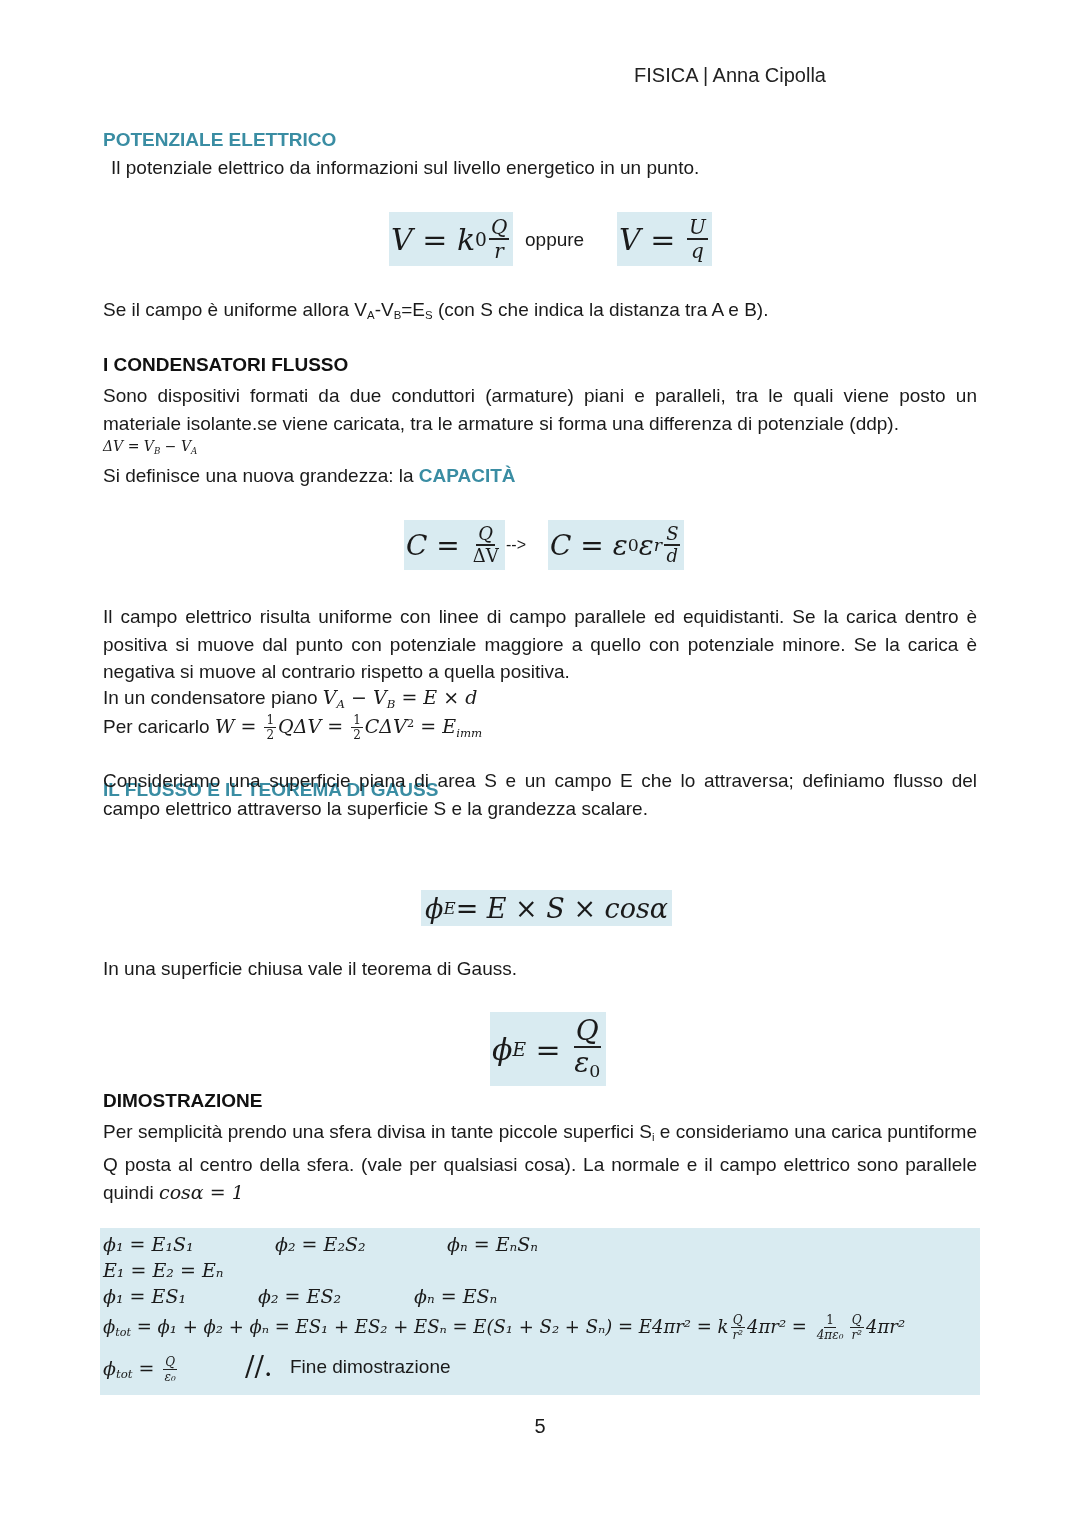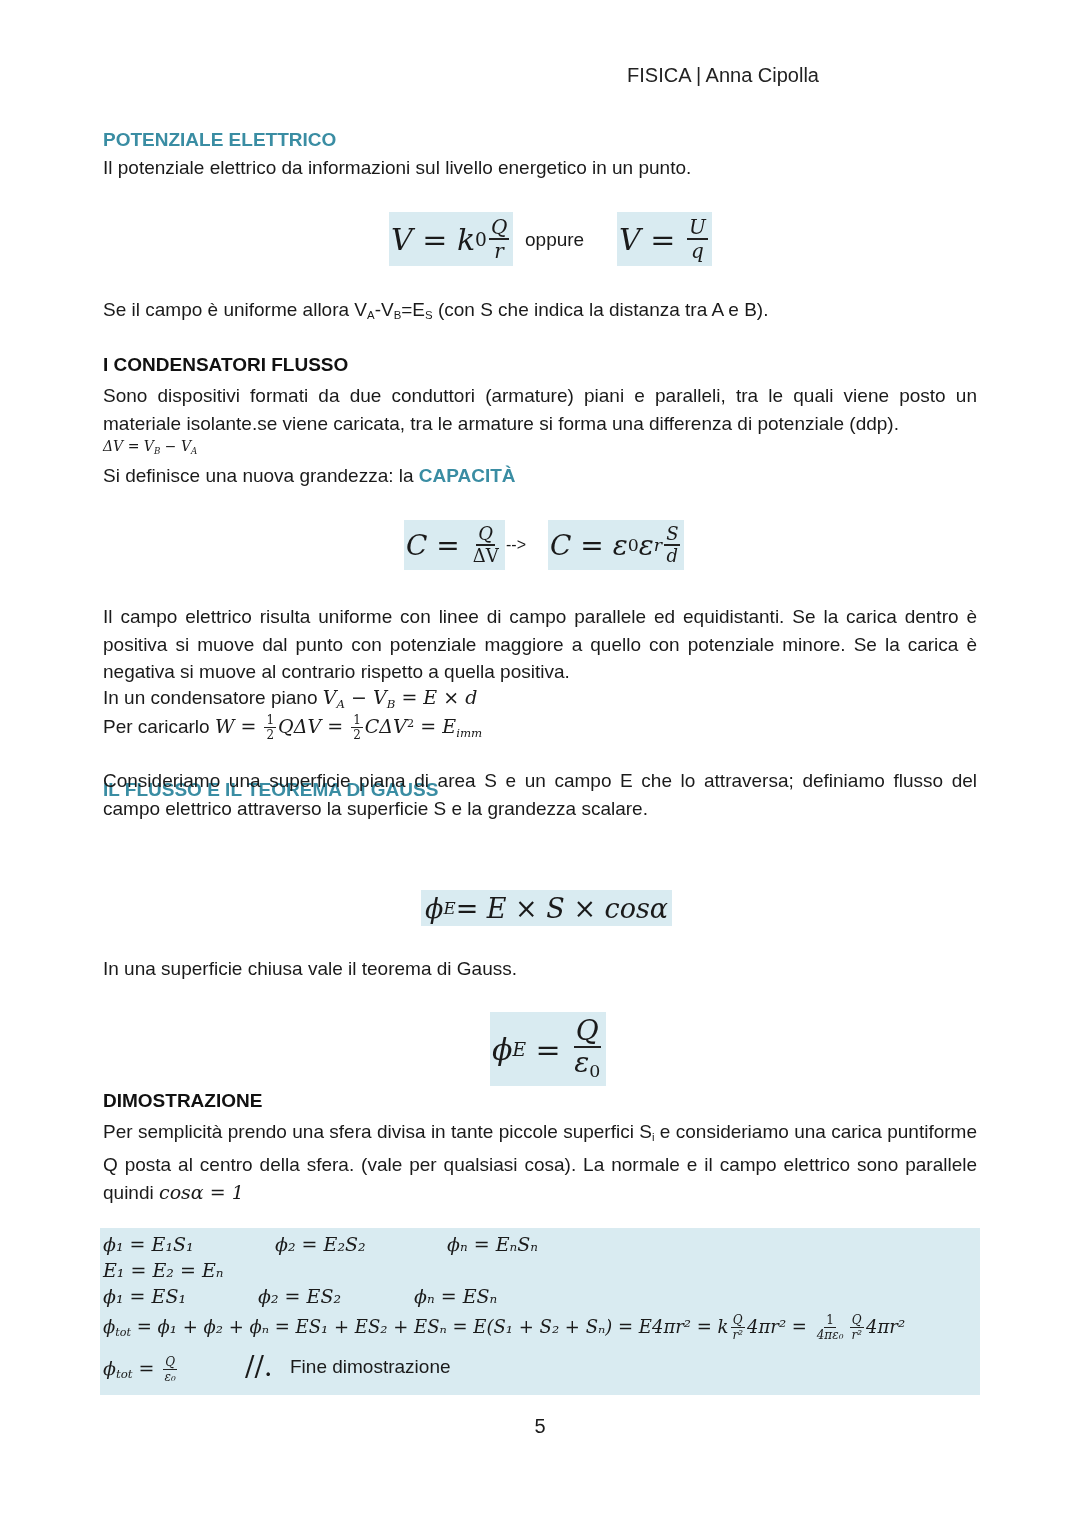--- a/index.html
+++ b/index.html
@@ -1,21 +1,21 @@
 <!DOCTYPE html>
 <html><head>
 <meta charset="utf-8">
 <style>
   html, body { margin: 0; padding: 0; background: #ffffff; }
   body {
     width: 1080px; height: 1527px; position: relative; overflow: hidden;
     font-family: "Liberation Sans", "DejaVu Sans", sans-serif;
     color: #1a1a1a; font-size: 19px;
   }
-  .page { position: absolute; left: 0; top: 0; width: 922px; height: 1527px; }
+  .page { position: absolute; left: 0; top: 0; width: 922px; height: 1527px; padding-left: 7px; }
   .header { position: absolute; top: 64px; right: 103px; font-size: 20px; color: #222; }
   .abs { position: absolute; }
   .left { left: 103px; }
   .para { width: 874px; line-height: 27.5px; text-align: justify; }
   .h-teal { color: #3a8da3; font-weight: bold; font-size: 19px; }
   .h-black { color: #111; font-weight: bold; font-size: 19px; }
   .teal-inline { color: #3a8da3; font-weight: bold; }
   .math { font-family: "DejaVu Serif", "Liberation Serif", serif; font-style: italic; }
   .mbox { background: #d9ebf1; display: inline-flex; align-items: center; padding: 0 2px; }
   .frac { display: inline-flex; flex-direction: column; align-items: center; vertical-align: middle; line-height: 1; margin: 0 2px; }
@@ -36,21 +36,21 @@
   .sub-s { font-size: 0.6em; vertical-align: -0.25em; }
 </style>
 </head>
 <body>
 
 <div class="page">
 
   <div class="header">FISICA | Anna Cipolla</div>
 
   <div class="abs left h-teal" style="top:129px;">POTENZIALE ELETTRICO</div>
-  <div class="abs left" style="top:157px;">Il potenziale elettrico da informazioni sul livello energetico in un punto.</div>
+  <div class="abs left" style="top:157px;margin-left:8px;">Il potenziale elettrico da informazioni sul livello energetico in un punto.</div>
 
   <div class="abs" style="top:212px; left:389px; height:54px;">
     <span class="mbox math big" style="height:54px;">
       <span>V</span>&nbsp;<span style="font-style:normal">=</span>&nbsp;<span>k</span><span class="sub" style="font-style:normal">0</span>
       <span class="frac" style="font-size:20px;">
           <span class="num">Q</span>
           <span class="den">r</span>
         </span>
     </span>
   </div>

